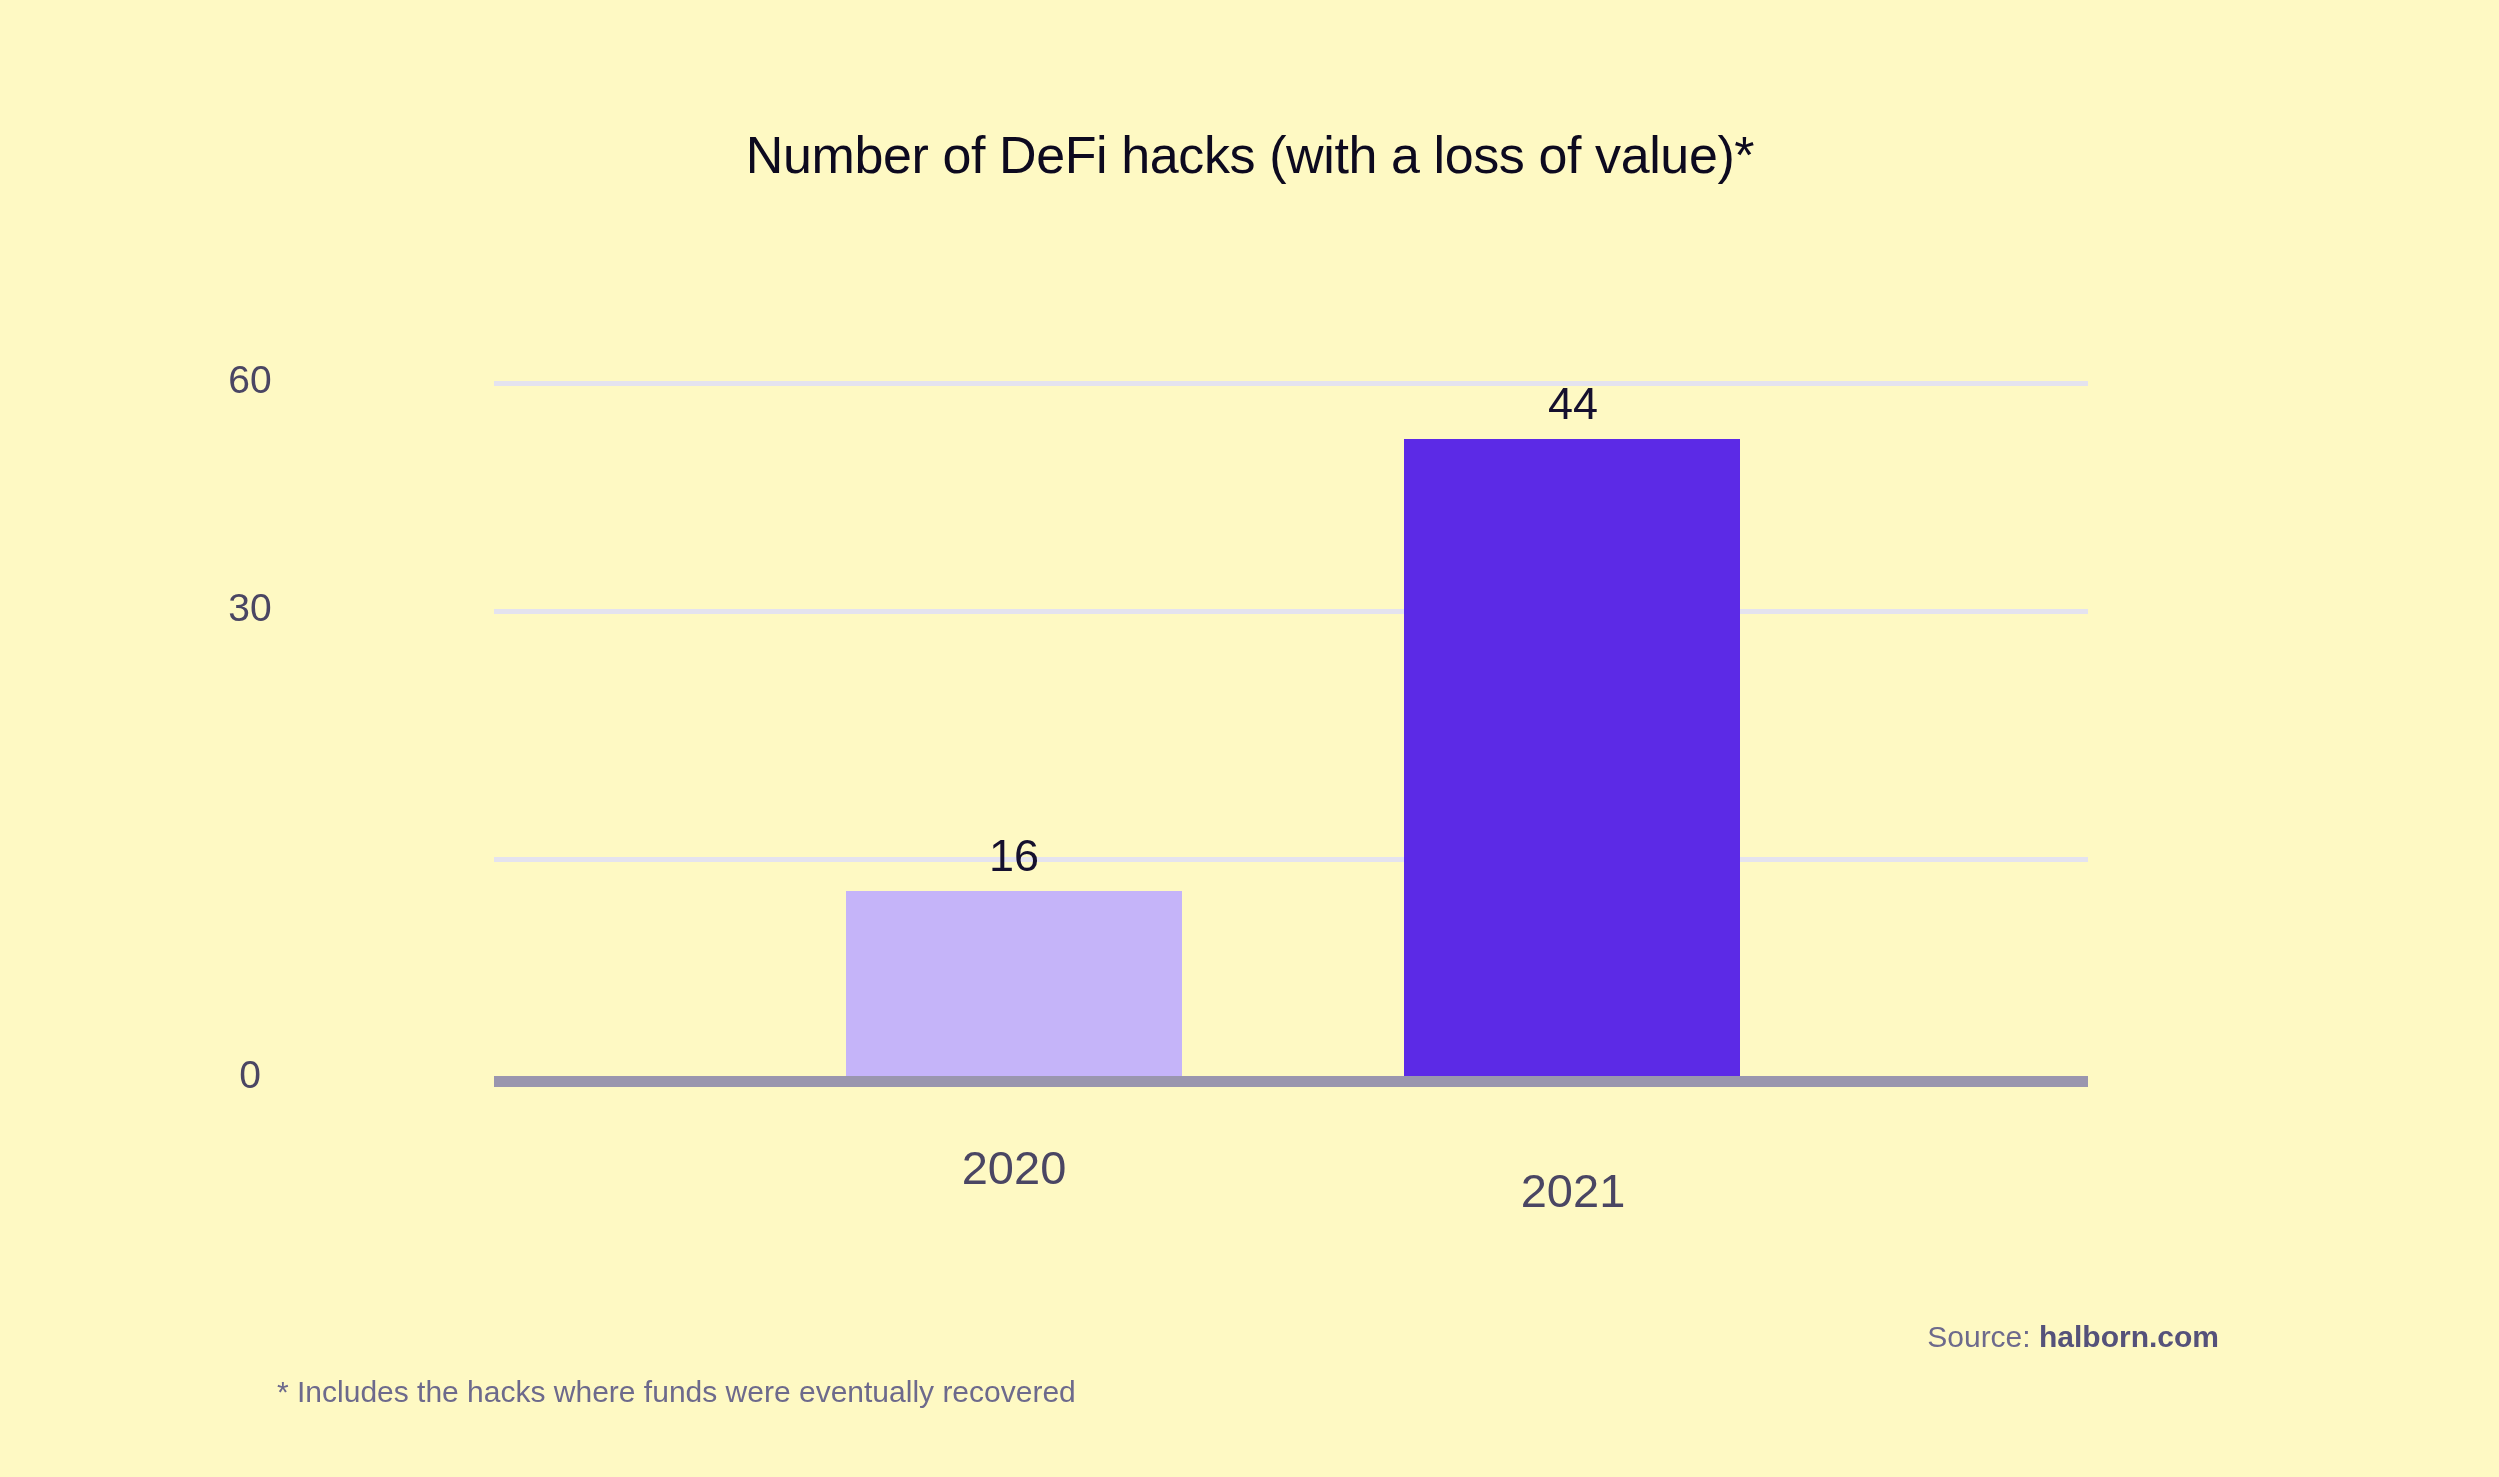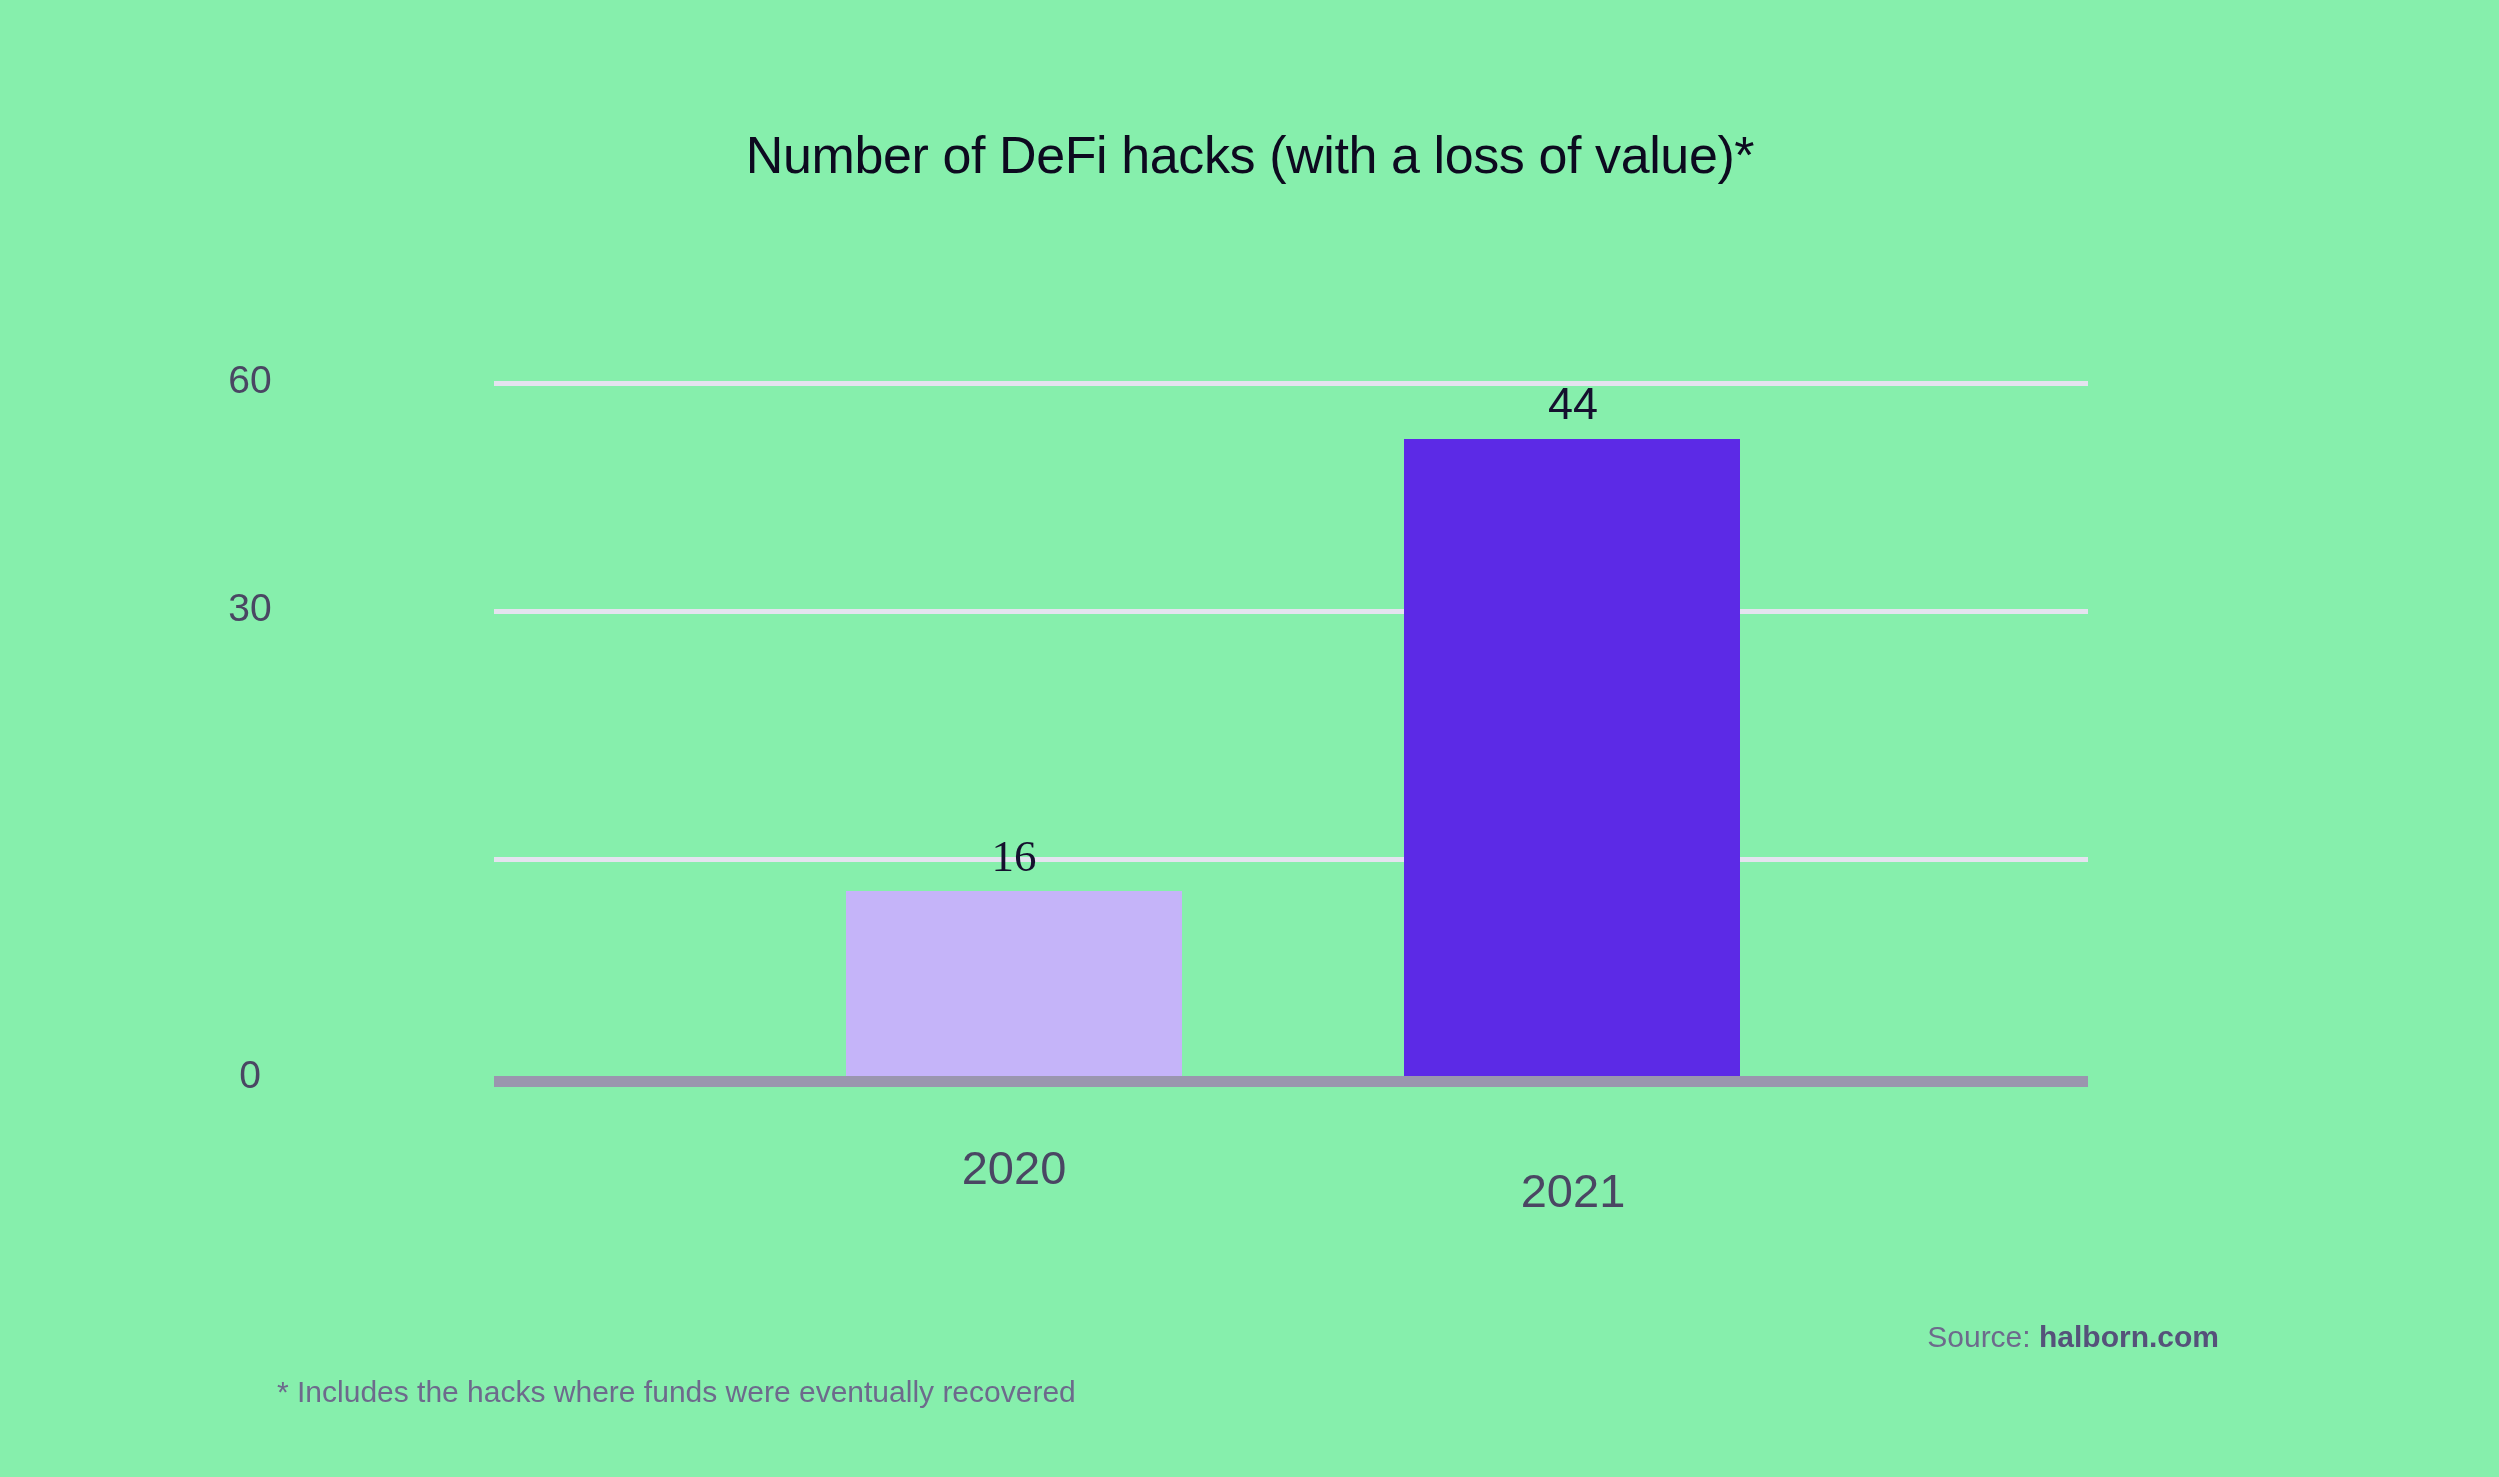--- a/index.html
+++ b/index.html
@@ -12,21 +12,21 @@
     height: 1478px;
     font-family: "Liberation Sans", sans-serif;
     -webkit-font-smoothing: antialiased;
     overflow: hidden;
   }
 
   .figure {
     position: relative;
     width: 2500px;
     height: 1478px;
-    background: #86efac;
+    background: #fef9c3;
   }
 
   
   .chart-title {
     position: absolute;
     left: 0;
     top: 125px;
     width: 2500px;
     text-align: center;
     font-size: 52px;
@@ -93,21 +93,20 @@
     position: absolute;
     text-align: center;
     font-size: 45px;
     color: #15102e;
     white-space: nowrap;
   }
   .bar-value-2020 {
     left: 846px;
     top: 961px;
     width: 336px;
-    font-family: Liberation Serif, serif;
   }
   .bar-value-2021 {
     left: 1405px;
     top: 350px;
     width: 336px;
   }
 
   
   .xtick {
     position: absolute;

